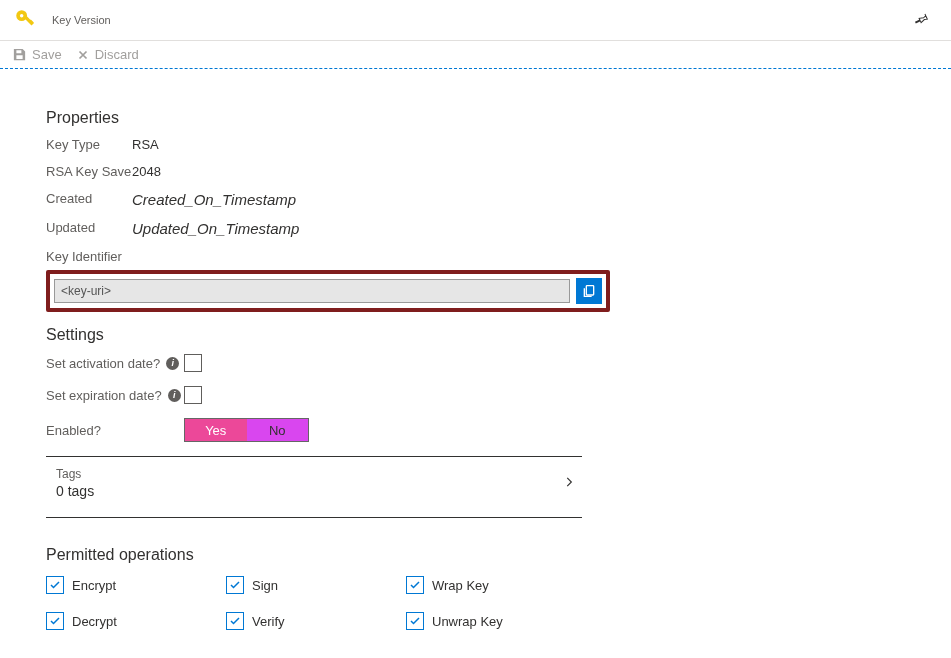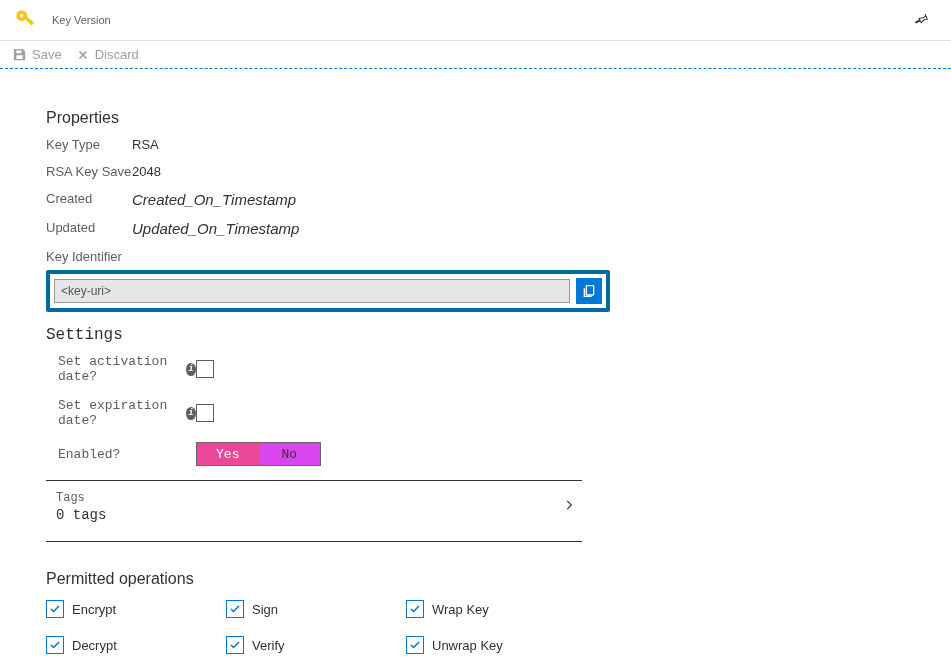--- a/index.html
+++ b/index.html
@@ -72,21 +72,21 @@
   .prop-label {
     width: 86px;
     color: #605e5c;
   }
   .prop-value { color: #323130; }
   .prop-value.italic { font-style: italic; font-size: 15px; }
 
   .field-label { color: #605e5c; margin-top: 6px; margin-bottom: 6px; font-size: 13px; }
 
   .highlight-box {
-    border: 4px solid #0369a1;
+    border: 4px solid #7f1d1d;
     border-radius: 2px;
     padding: 4px;
     display: flex;
     align-items: center;
     gap: 6px;
     width: 564px;
   }
   .key-uri-input {
     flex: 1;
     height: 24px;
@@ -97,28 +97,27 @@
     color: #555;
     font-family: inherit;
   }
   .copy-btn {
     width: 26px; height: 26px;
     background: #0078d4;
     display: flex; align-items: center; justify-content: center;
     cursor: pointer;
   }
 
-  .settings-block { margin-top: 14px; font-family: Liberation Mono, monospace; }
+  .settings-block { margin-top: 14px; }
   .setting-row {
     display: flex;
     align-items: center;
     margin-bottom: 14px;
     font-size: 13px;
     color: #605e5c;
-    margin-left: 12px;
   }
   .setting-row .lbl { width: 138px; display: flex; align-items: center; gap: 6px; }
   .info-icon {
     display:inline-flex; width:13px; height:13px; border-radius:50%;
     background:#605e5c; color:#fff; font-size:9px;
     align-items:center; justify-content:center; font-weight:bold; font-style: italic;
   }
   .chk {
     width: 18px; height: 18px;
     border: 1px solid #605e5c;

